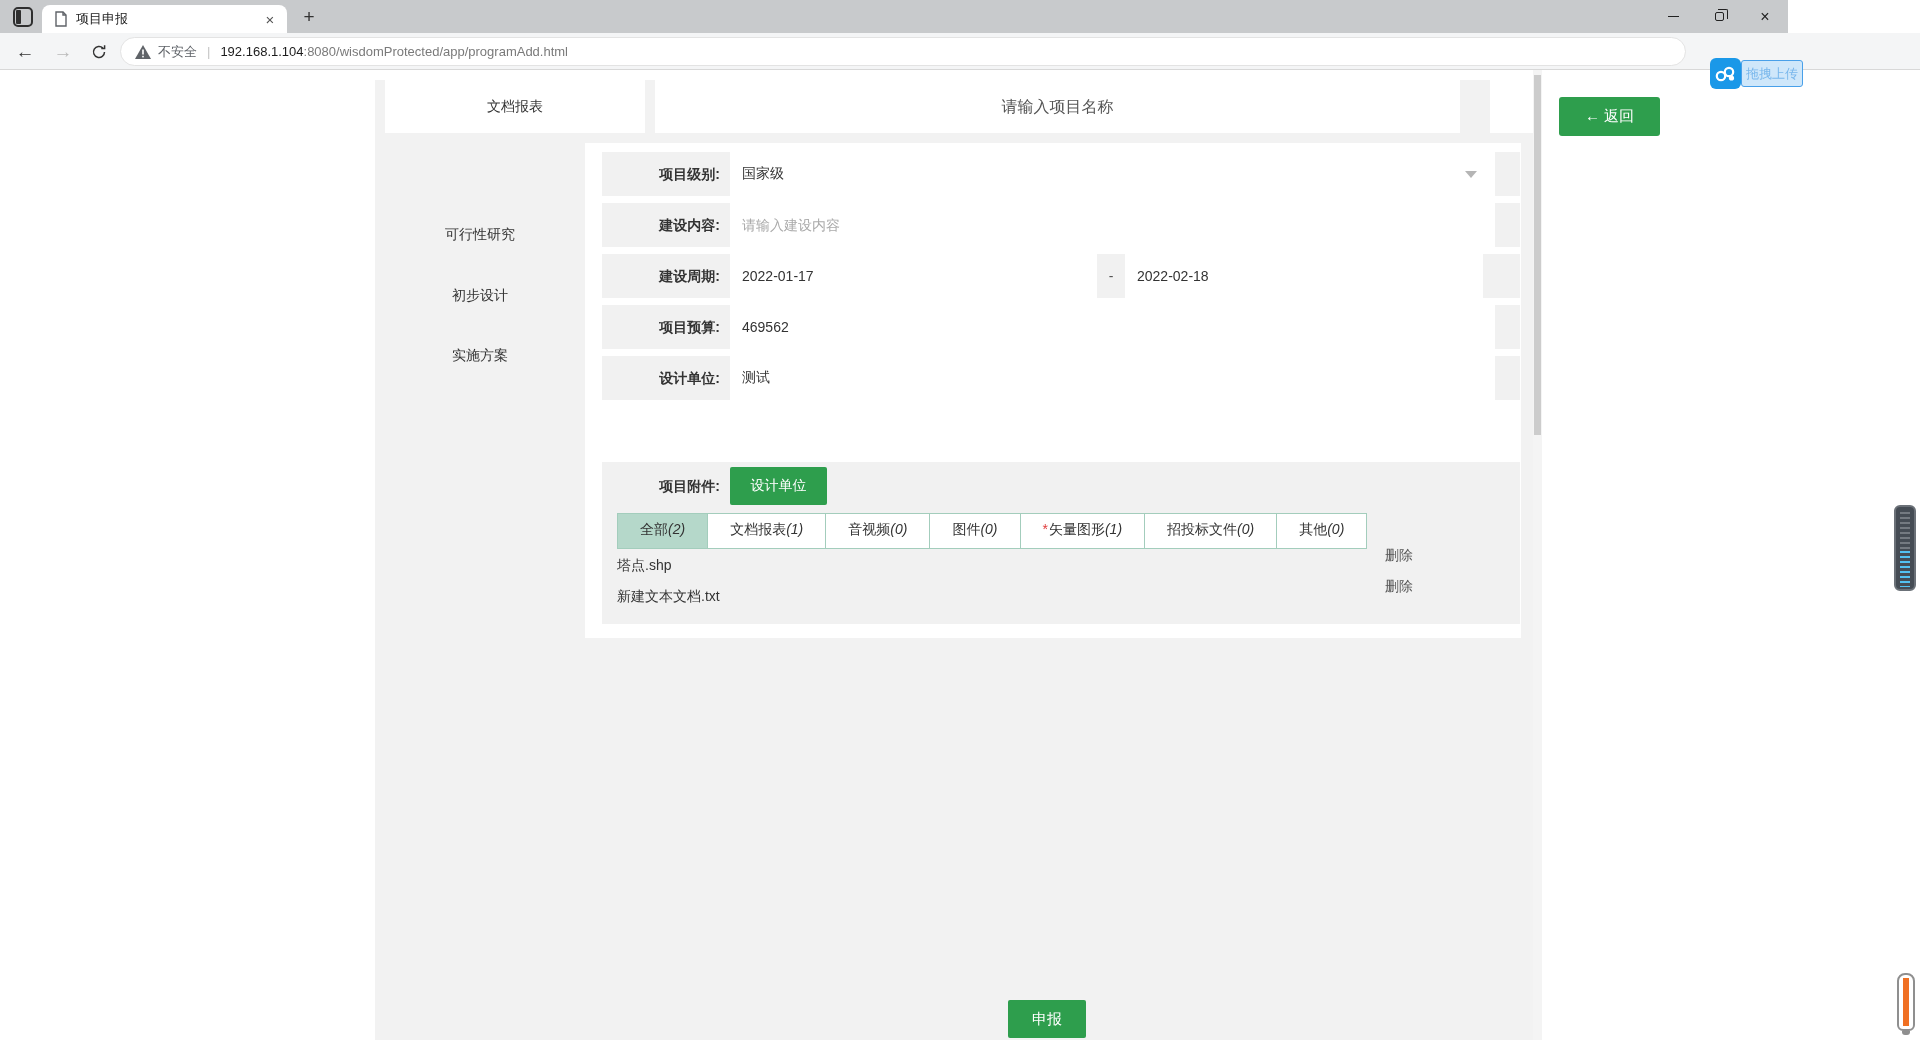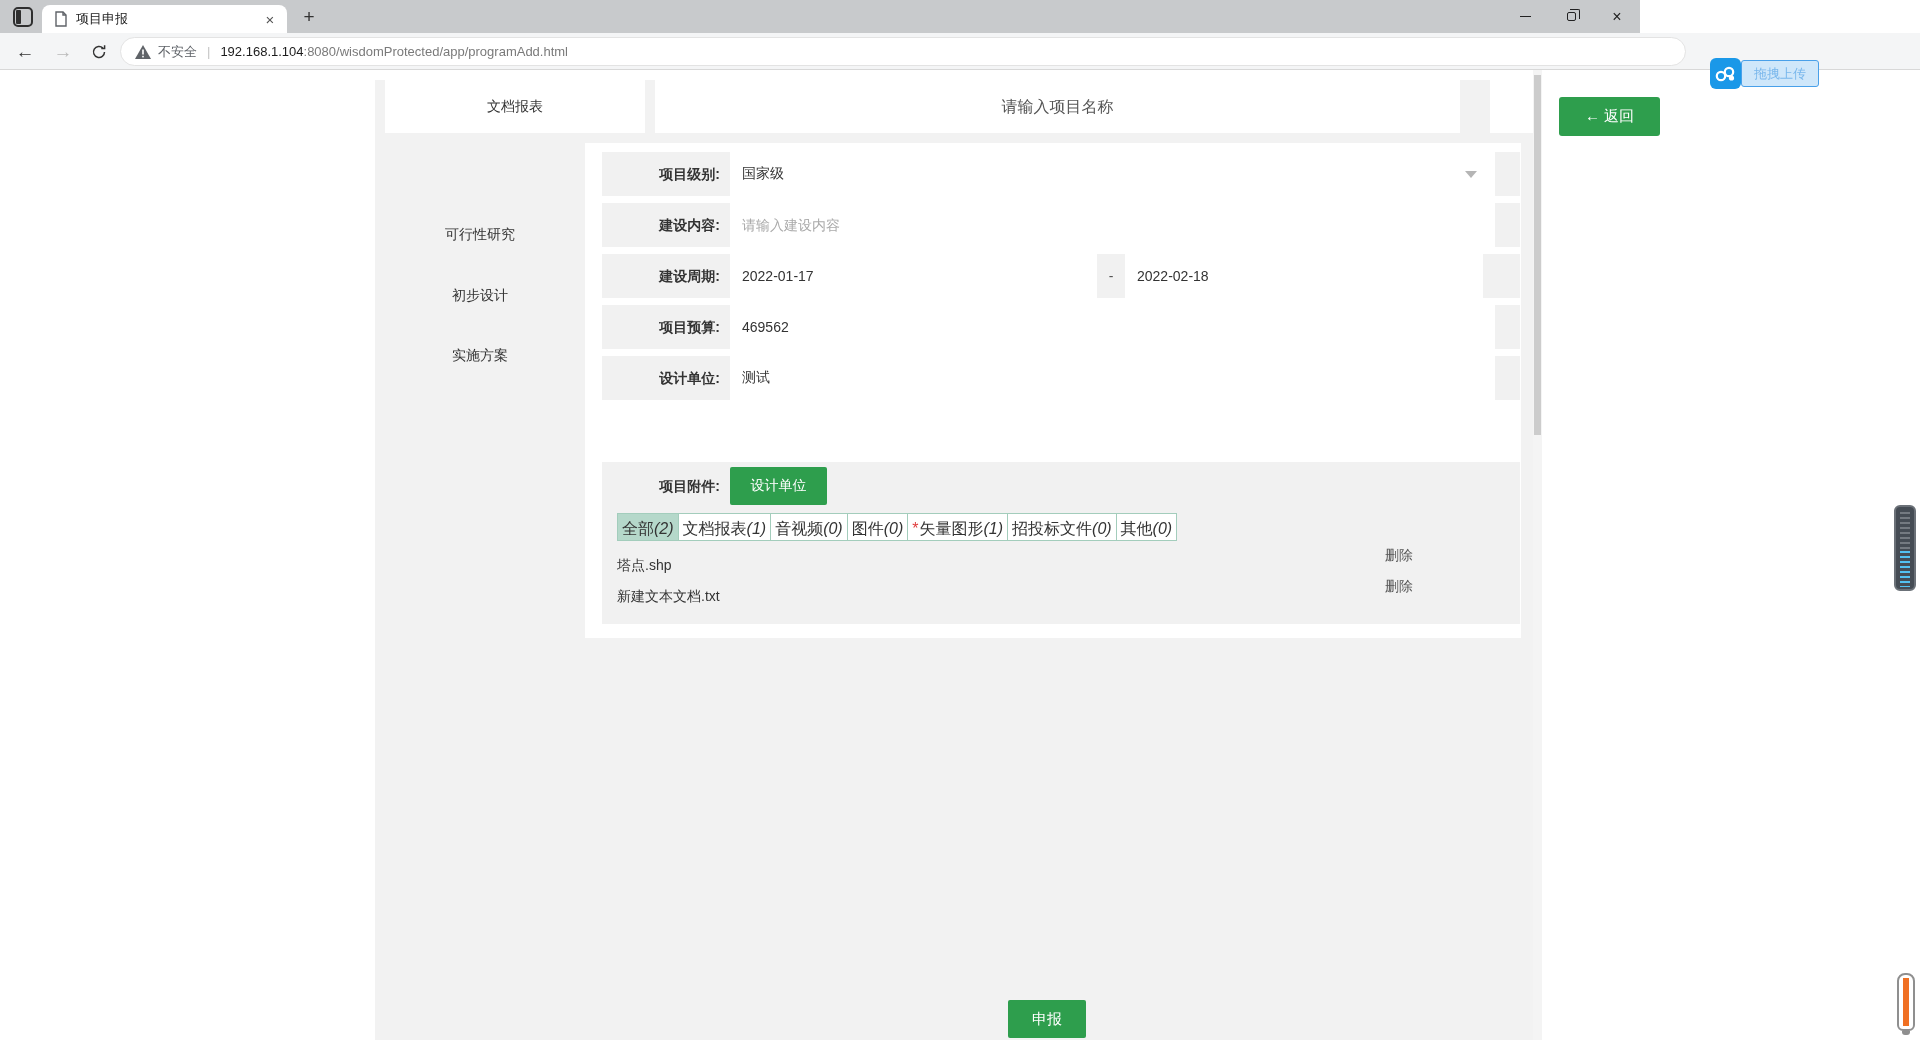--- a/index.html
+++ b/index.html
@@ -1,21 +1,21 @@
 <!DOCTYPE html>
 <html><head>
 <meta charset="utf-8">
 <style>
   * { margin:0; padding:0; box-sizing:border-box; }
   html,body { width:1920px; height:1040px; overflow:hidden; }
   body { font-family:"Liberation Sans","DejaVu Sans",sans-serif; font-size:14px; color:#333; background:#fff; }
   .screen { position:relative; width:1920px; height:1040px; }
 
   
-  .titlebar { position:absolute; left:0; top:0; width:1640px; height:33px; background:#c8cacc; }
+  .titlebar { position:absolute; left:0; top:0; width:1788px; height:33px; background:#c8cacc; }
   .tab-actions { position:absolute; left:13px; top:7px; width:20px; height:20px; border:2px solid #2f2f2f; border-radius:5px; }
   .tab-actions .bar { position:absolute; left:1px; top:1px; width:5px; height:14px; background:#2f2f2f; border-radius:1px; }
   .tab { position:absolute; left:42px; top:5px; width:245px; height:28px; background:#fff; border-radius:8px 8px 0 0; display:flex; align-items:center; padding:0 8px 0 12px; }
   .tab-title { flex:1; font-size:13px; color:#222; white-space:nowrap; overflow:hidden; margin-left:8px; }
   .tab-close { width:18px; height:18px; display:flex; align-items:center; justify-content:center; font-size:15px; color:#555; border-radius:4px; }
   .newtab { position:absolute; left:296px; top:4px; width:26px; height:26px; display:flex; align-items:center; justify-content:center; font-size:19px; color:#333; }
   .wincontrols { position:absolute; right:0; top:0; height:33px; display:flex; }
   .wc { width:46px; height:33px; display:flex; align-items:center; justify-content:center; color:#222; }
   .wc .minline { width:11px; height:1px; background:#222; display:block; }
   .wc .restbox { position:relative; width:9px; height:9px; border:1px solid #222; border-radius:2px; display:block; }
@@ -29,21 +29,21 @@
   .addr { position:absolute; left:120px; top:4px; width:1566px; height:29px; background:#ffffff; border:1px solid #e3e3e3; border-radius:15px; display:flex; align-items:center; padding:0 14px; }
   .warn { width:16px; height:14px; margin-right:7px; }
   .sec-label { font-size:13px; color:#5f6368; }
   .addr-div { color:#c4c4c4; margin:0 10px; font-size:13px; }
   .url-host { font-size:13px; color:#1b1b1b; }
   .url-path { font-size:13px; color:#7a7a7a; }
   .star-wrap { position:absolute; left:1694px; top:40px; width:22px; height:22px; font-size:18px; color:#4a4a4a; text-align:center; line-height:22px; }
   .star-plus { position:absolute; right:-3px; bottom:-2px; width:10px; height:10px; background:#5f6368; color:#fff; border-radius:50%; font-size:9px; line-height:10px; text-align:center; }
   .hidden-ico { position:absolute; top:48px; color:#444; }
   .ext-badge { position:absolute; left:1710px; top:25px; width:31px; height:31px; background:#1a98e8; border-radius:6px; display:flex; align-items:center; justify-content:center; z-index:5; }
-  .ext-tip { position:absolute; left:1741px; top:27px; width:78px; height:27px; background:#cfe7fa; border:1px solid #49a0e9; border-radius:3px; color:#79b7ec; font-size:13px; display:flex; align-items:center; justify-content:center; z-index:5; }
+  .ext-tip { position:absolute; left:1741px; top:27px; width:62px; height:27px; background:#cfe7fa; border:1px solid #49a0e9; border-radius:3px; color:#79b7ec; font-size:13px; display:flex; align-items:center; justify-content:center; z-index:5; }
   .avatar { position:absolute; left:1831px; top:38px; width:26px; height:26px; border-radius:50%; background:#dadce0; overflow:hidden; }
   .avatar .head { position:absolute; left:8px; top:5px; width:10px; height:10px; border-radius:50%; background:#9aa0a6; }
   .avatar .body { position:absolute; left:4px; top:16px; width:18px; height:12px; border-radius:50% 50% 0 0; background:#9aa0a6; }
   .more-dots { position:absolute; left:1876px; top:40px; width:28px; height:22px; letter-spacing:2px; color:#3a3a3a; font-size:15px; text-align:center; line-height:20px; font-weight:bold; }
 
   
   .content { position:absolute; left:0; top:70px; width:1920px; height:970px; background:#ffffff; }
   .main { position:absolute; left:375px; top:10px; width:1158px; height:960px; background:#f2f2f2; }
   .hdr-tab { position:absolute; left:10px; top:0; width:260px; height:53px; background:#fff; display:flex; align-items:center; justify-content:center; color:#333; }
   .title-input { position:absolute; left:280px; top:0; width:805px; height:53px; background:#fff; border:0; outline:none; text-align:center; font-size:16px; color:#444; font-family:inherit; }
@@ -59,21 +59,21 @@
   .in-main { left:128px; width:765px; }
   .caret { position:absolute; left:863px; top:19px; width:0; height:0; border-left:6px solid transparent; border-right:6px solid transparent; border-top:7px solid #b5b5b5; }
   .in-date1 { left:128px; width:367px; }
   .date-sep { position:absolute; left:495px; top:0; width:28px; height:44px; text-align:center; line-height:44px; color:#555; }
   .in-date2 { left:523px; width:358px; }
 
   .attach { position:absolute; left:17px; top:319px; width:918px; height:162px; background:#f1f1f1; }
   .attach-label { position:absolute; left:0; top:0; width:128px; height:48px; line-height:48px; text-align:right; padding-right:10px; font-weight:bold; color:#333; }
   .upload-btn { position:absolute; left:128px; top:5px; width:97px; height:38px; border:0; border-radius:2px; color:#fff; font-size:14px; font-family:inherit; }
   .ftabs { position:absolute; left:15px; top:51px; display:flex; }
-  .ftab { height:28px; line-height:30px; padding:0 4px; background:#fff; border:1px solid #a3cdbc; margin-left:-1px; color:#333; font-size:16px; white-space:nowrap; }
+  .ftab { height:36px; line-height:30px; padding:0 22px; background:#fff; border:1px solid #a3cdbc; margin-left:-1px; color:#333; font-size:14px; white-space:nowrap; }
   .ftab:first-child { margin-left:0; }
   .ftab.active { background:#b5d8ca; }
   .ftab .cnt { font-style:italic; }
   .ftab .req { color:#e03c3c; margin-right:1px; }
   .file-name { position:absolute; left:15px; height:22px; line-height:22px; color:#333; font-size:14px; }
   .file-del { position:absolute; left:783px; height:20px; line-height:20px; color:#555; font-size:14px; cursor:pointer; }
 
   .submit-btn { position:absolute; left:633px; top:920px; width:78px; height:38px; border:0; border-radius:2px; color:#fff; font-size:15px; font-family:inherit; }
 
   .scroll-strip { position:absolute; left:1533px; top:0; width:9px; height:970px; background:#f4f4f4; }

